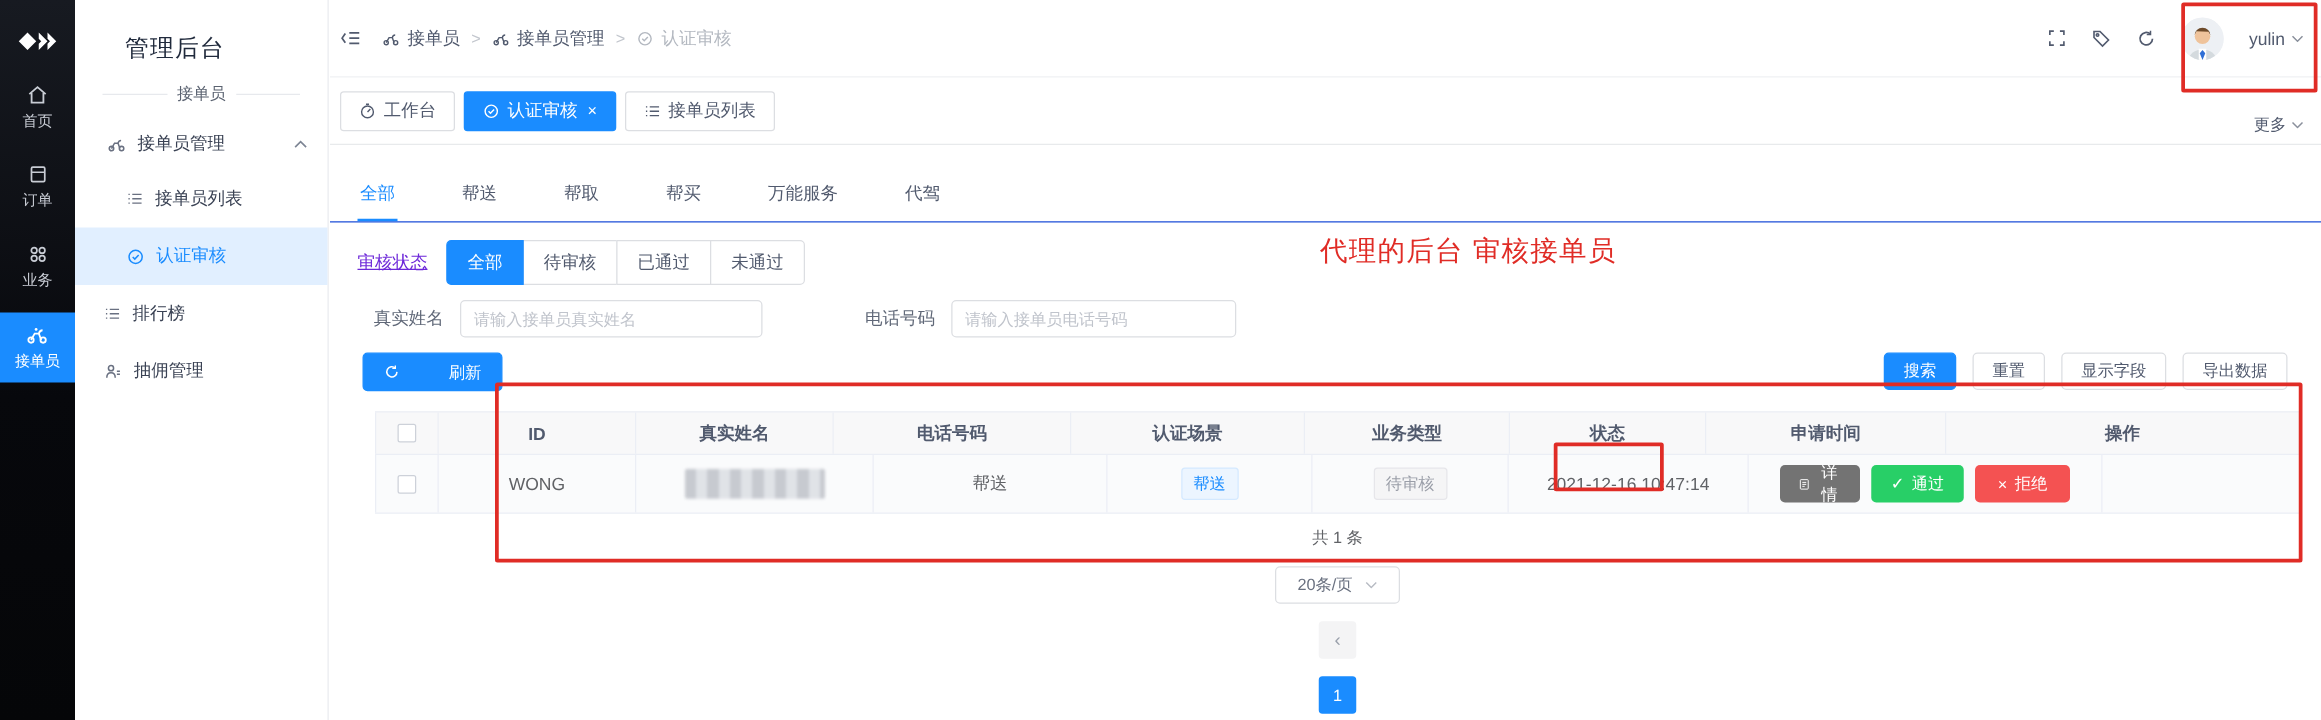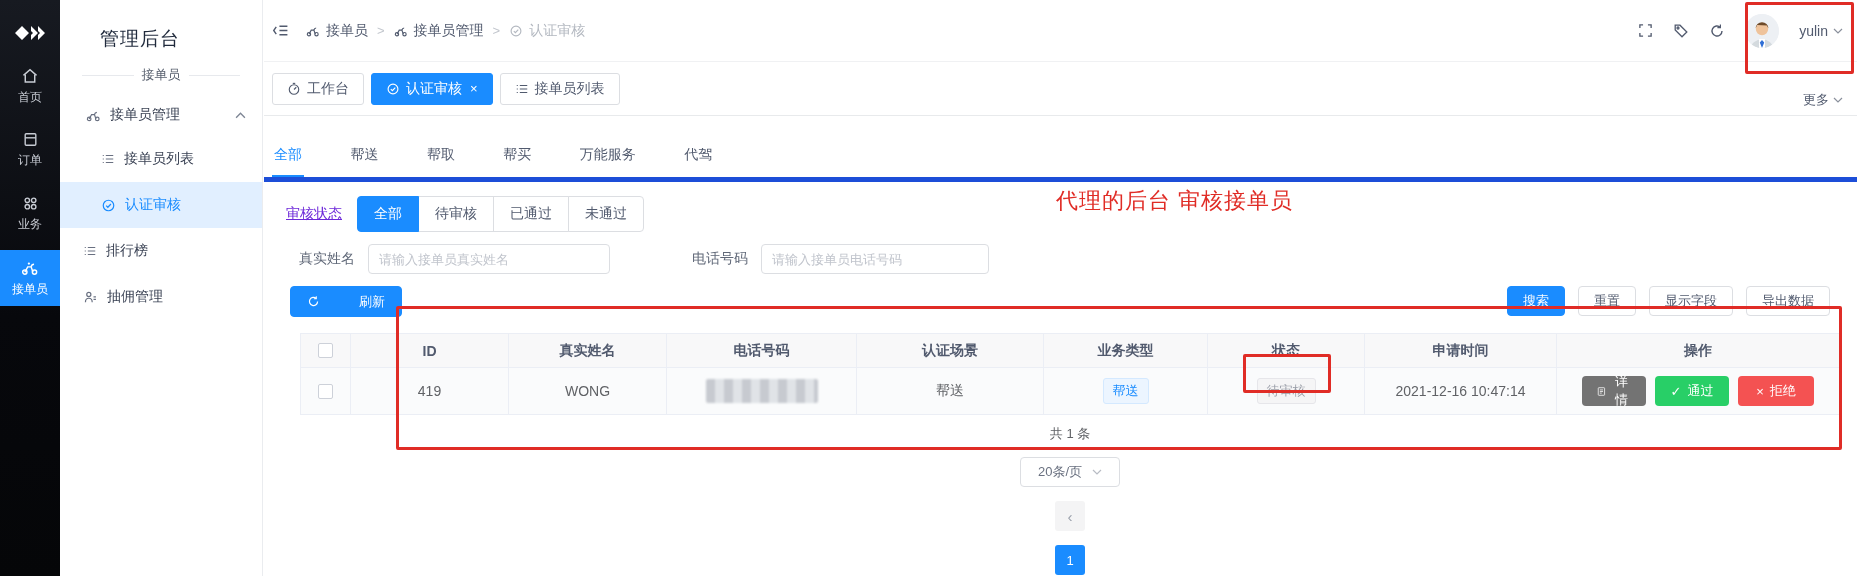--- a/index.html
+++ b/index.html
@@ -49,21 +49,21 @@
     padding-left:8px; position:relative; }
   .tab-btn { display:inline-flex; align-items:center; gap:6px; height:32px; padding:0 14px;
     margin-right:7px; border:1px solid #dcdee2; border-radius:3px; background:#fff;
     font-size:14px; color:#515a6e; cursor:pointer; }
   .tab-btn.active { background:#1a8cff; border-color:#1a8cff; color:#fff; }
   .tab-close { font-size:13px; margin-left:2px; }
   .more { position:absolute; right:14px; bottom:6px; display:flex; align-items:center; gap:4px;
     font-size:13px; color:#515a6e; cursor:pointer;text-align:right; }
 
   
-  .scene-tabs { margin-top:24px; padding-left:8px; border-bottom:5px solid #1d4ed8; }
+  .scene-tabs { margin-top:24px; padding-left:22px; border-bottom:1px solid #1d4ed8;font-family:Liberation Mono, monospace; }
   .scene-tab { display:inline-block; padding:6px 2px 11px; margin-right:40px; font-size:14px;
     color:#515a6e; cursor:pointer; }
   .scene-tab.active { color:#1a8cff; border-bottom:2px solid #1a8cff; }
   .status-row { margin:14px 0 0 22px; display:flex; align-items:center; }
   .status-label { font-size:14px; color:#6d28d9; margin-right:15px;text-decoration:underline; }
   .seg { display:flex; }
   .seg-btn { height:36px; padding:0 16px; display:flex; align-items:center; font-size:14px;
     background:#fff; border:1px solid #dcdee2; margin-left:-1px; color:#515a6e; cursor:pointer; }
   .seg-btn:first-child { border-radius:4px 0 0 4px; margin-left:0; }
   .seg-btn:last-child { border-radius:0 4px 4px 0; }
@@ -380,21 +380,20 @@
         <div class="td c4">认证场景</div>
         <div class="td c5">业务类型</div>
         <div class="td c6">状态</div>
         <div class="td c7">申请时间</div>
         <div class="td c8">操作</div>
       </div>
       <div class="tr row">
         <div class="td c0">
             <span class="cb"></span>
           </div>
-        <div class="td c1">419</div>
         <div class="td c2">WONG</div>
         <div class="td c3">
             <span class="mosaic"></span>
           </div>
         <div class="td c4">帮送</div>
         <div class="td c5">
           <span class="tag-blue">帮送</span>
         </div>
         <div class="td c6">
           <span class="tag-grey">待审核</span>

